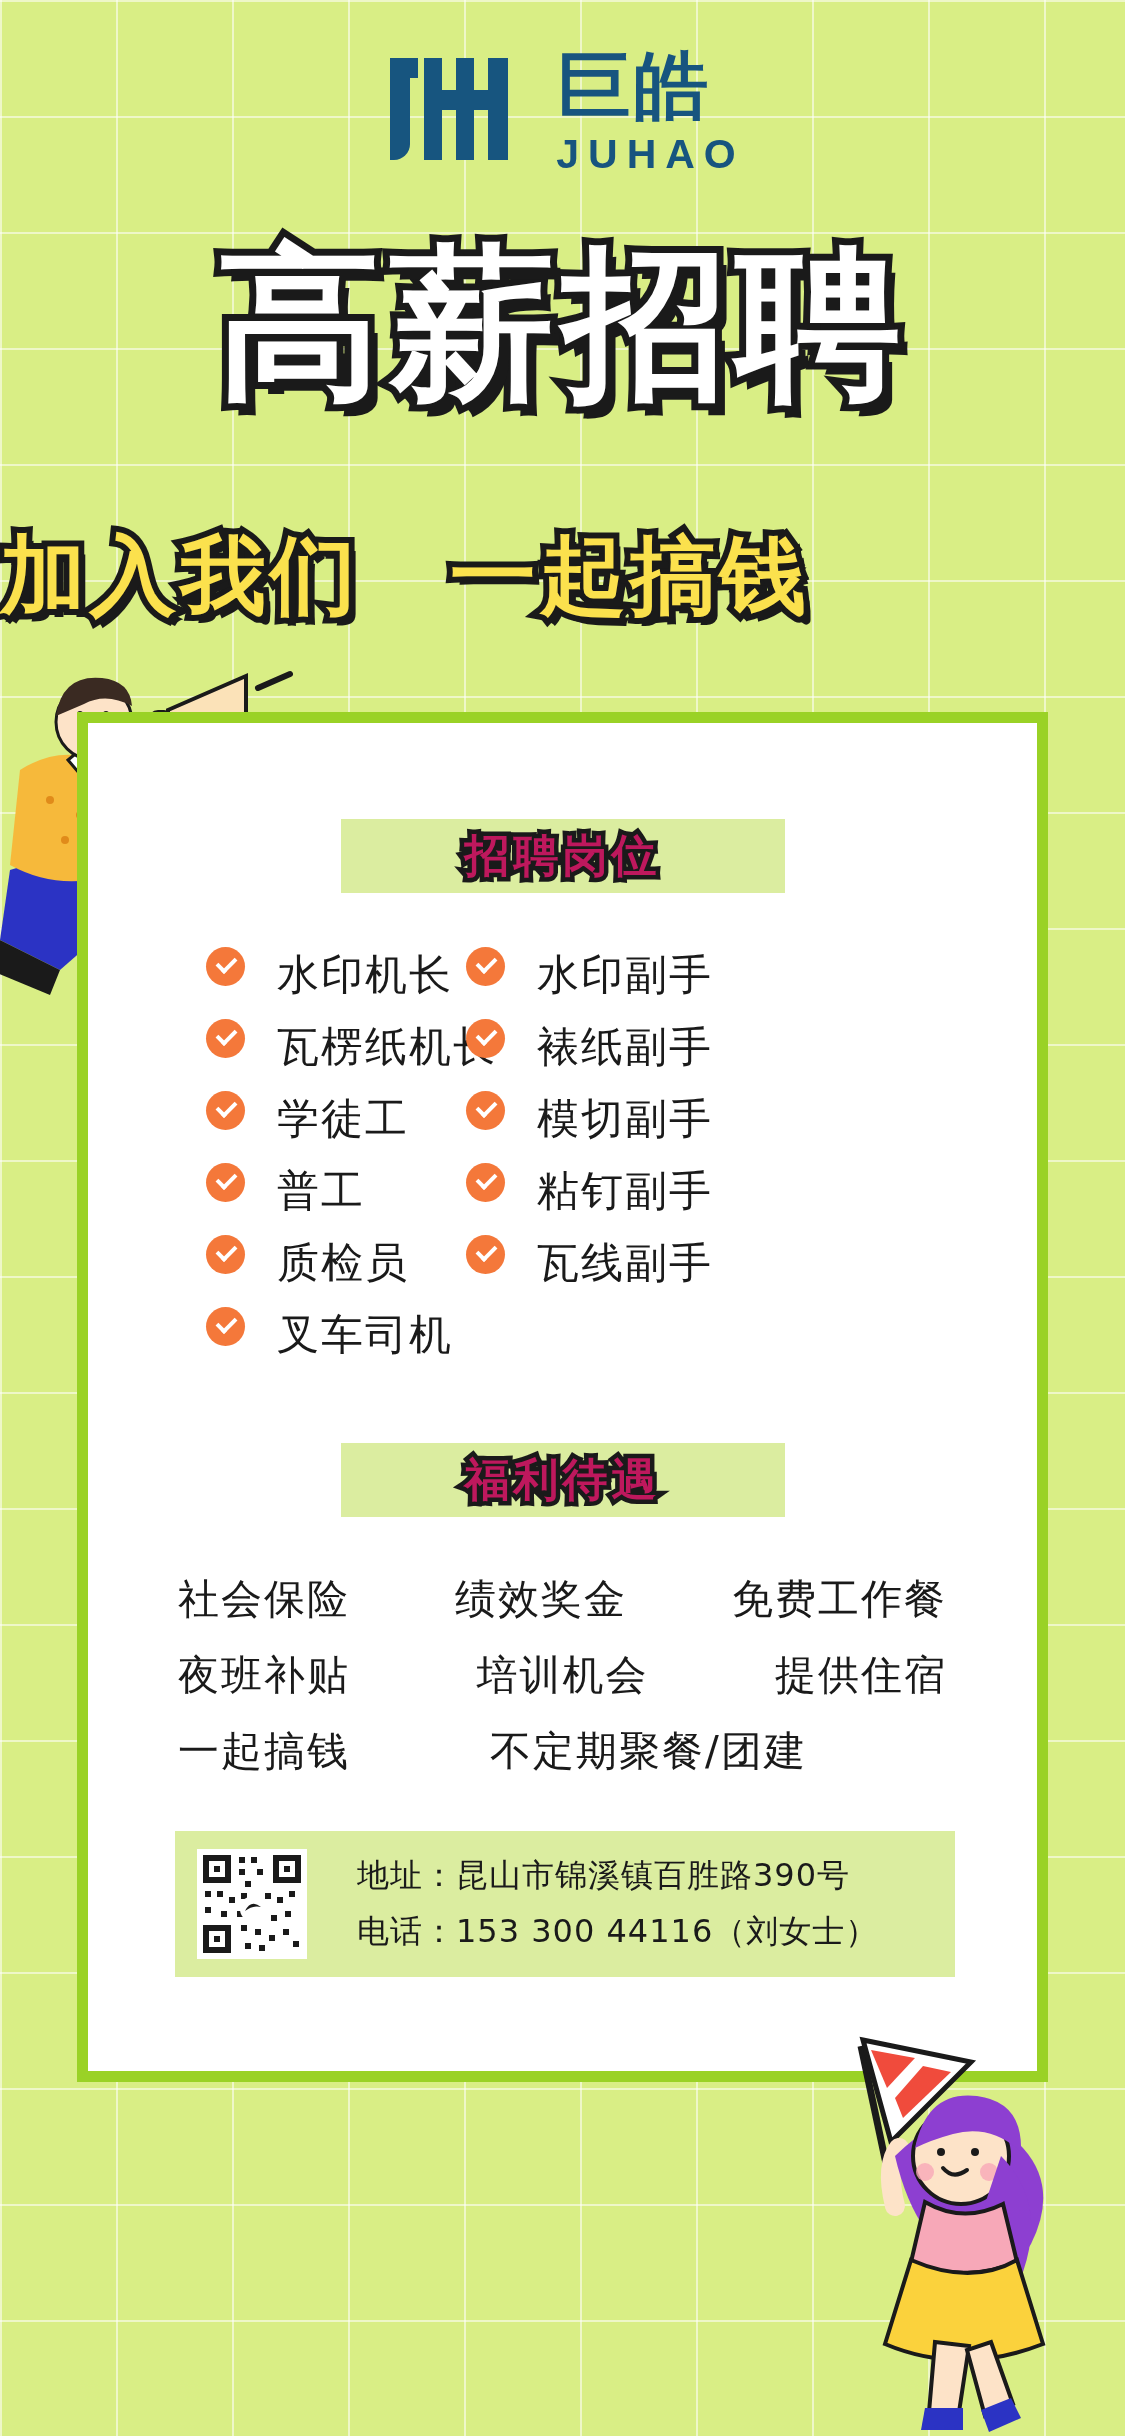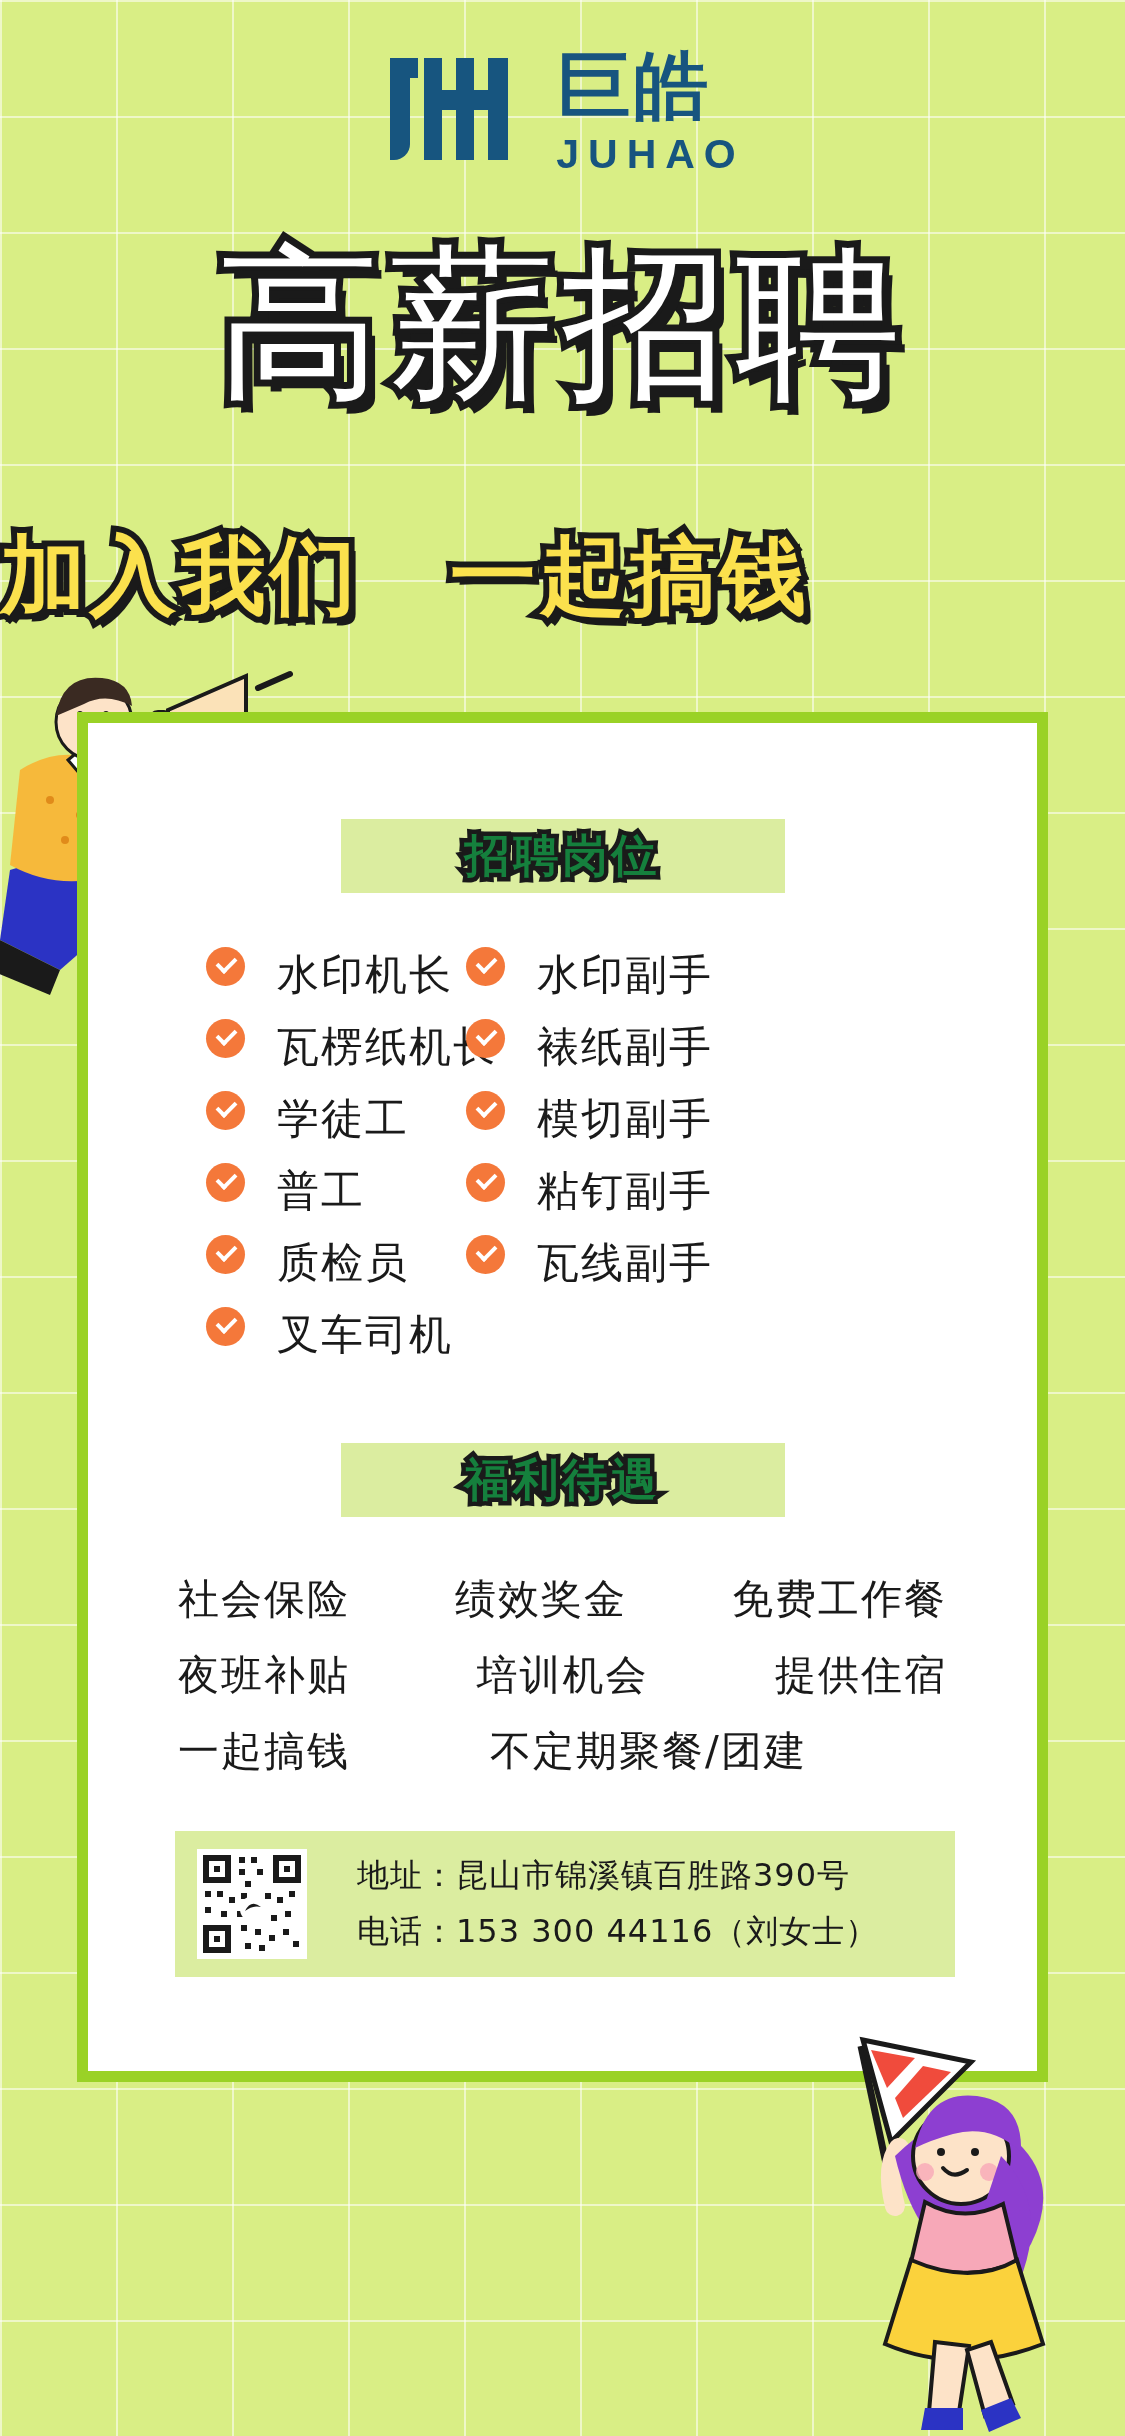--- a/index.html
+++ b/index.html
@@ -62,21 +62,21 @@
 
   
   .headline {
     position: absolute;
     top: 238px;
     left: 0;
     width: 100%;
     text-align: center;
     font-family: "DejaVu Sans", sans-serif;
     font-size: 165px;
-    font-weight: 400;
+    font-weight: 700;
     letter-spacing: 8px;
     color: #ffffff;
     -webkit-text-stroke: 14px #1a1a1a;
     paint-order: stroke fill;
     text-shadow: 10px 12px 0 #1a1a1a;
     line-height: 1.05;
   }
 
   .subheadline {
     position: absolute;
@@ -110,21 +110,21 @@
     margin: 1px auto;
     width: 444px;
     height: 74px;
     background: #dbeda0;
     display: flex;
     align-items: center;
     justify-content: center;
     font-family: "DejaVu Sans", sans-serif;
     font-size: 45px;
     font-weight: 900;
-    color: #15803d;
+    color: #be185d;
     -webkit-text-stroke: 9px #1a1a1a;
     paint-order: stroke fill;
     letter-spacing: 4px;
   }
   .title-jobs { margin-top: 96px; }
   .title-benefits { margin-top: 64px; }
 
   
   .jobs {
     margin: 54px 0 0 0;

